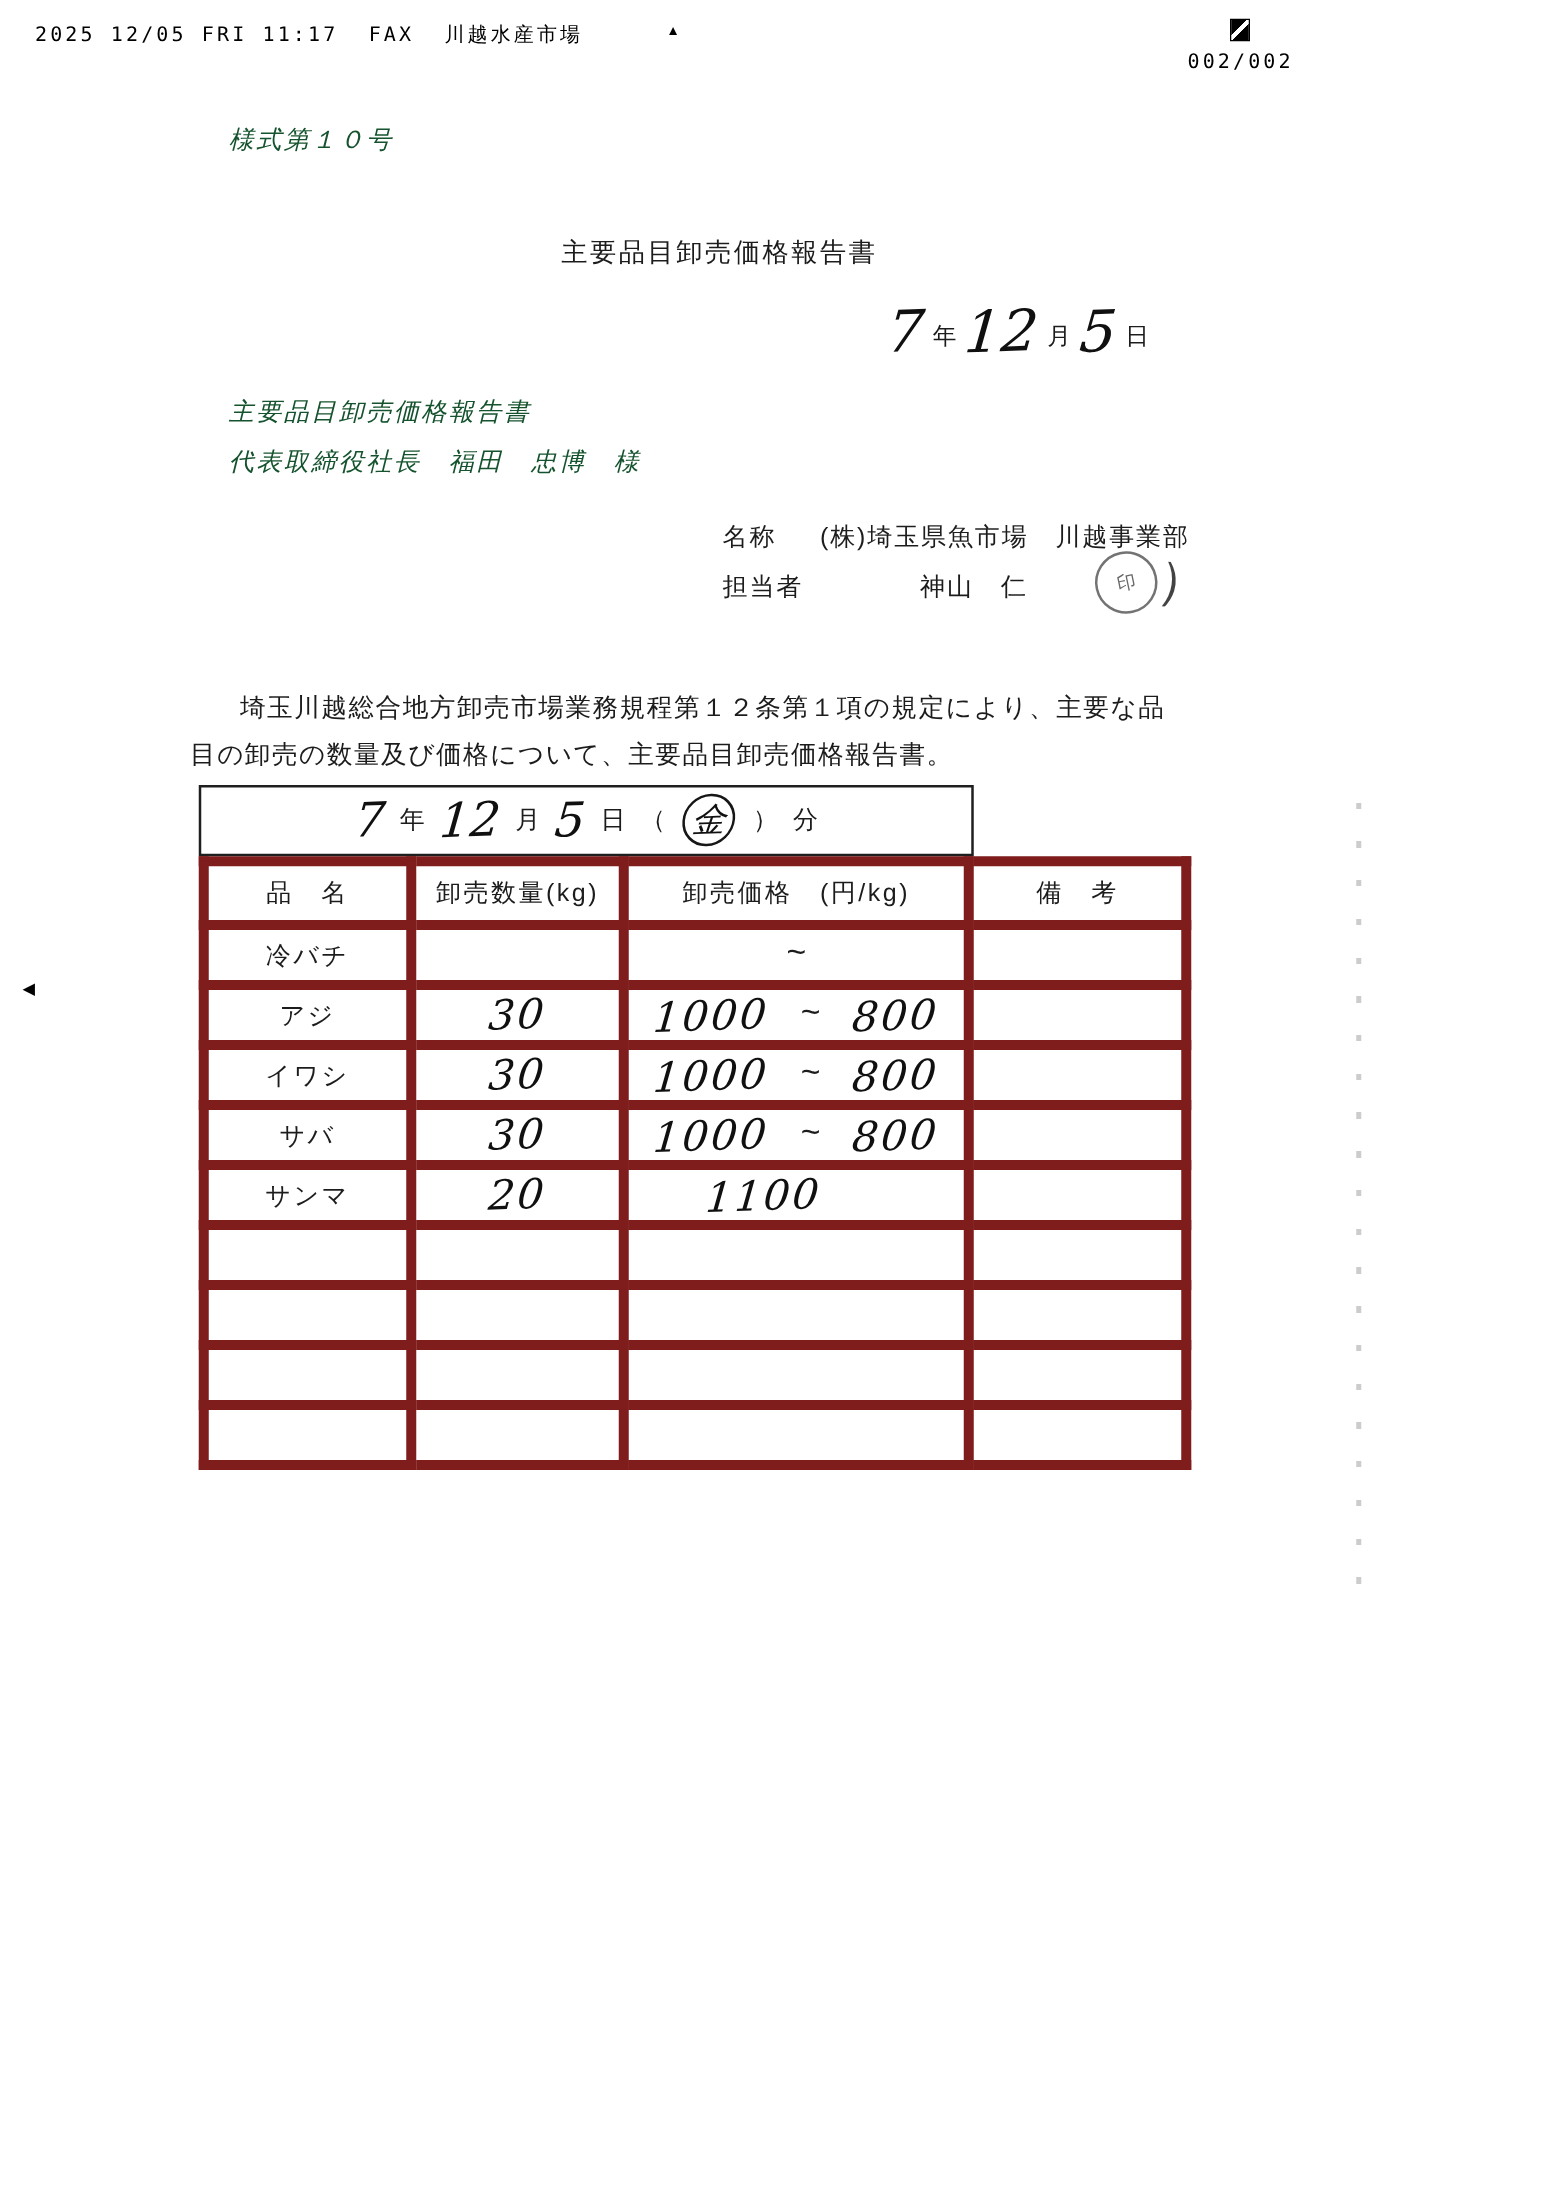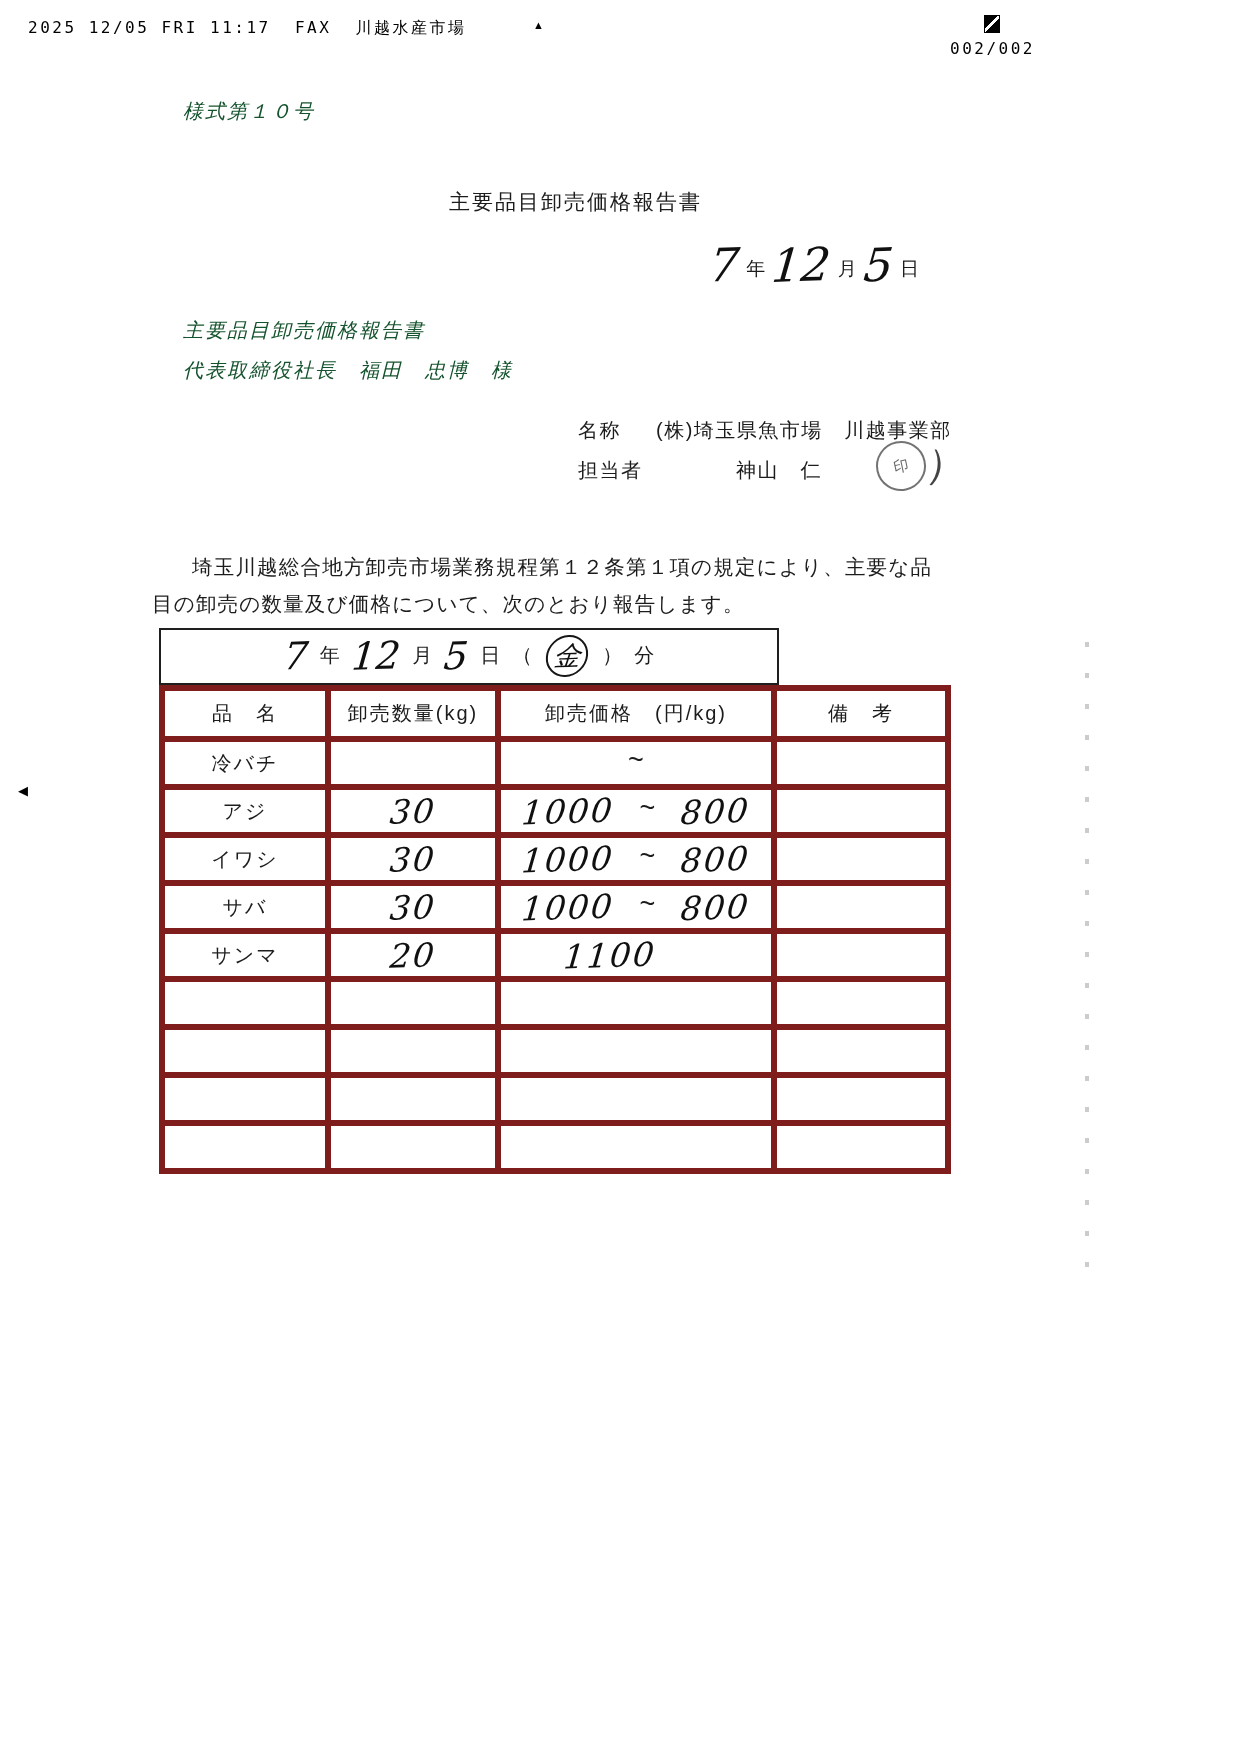--- a/index.html
+++ b/index.html
@@ -62,21 +62,21 @@
     padding-bottom:2px;
   }
   .date-box .lbl { font-size:20px; }
   .circled {
     width:42px; height:42px; border:2.5px solid #161616; border-radius:50%;
     display:inline-flex; align-items:center; justify-content:center;
     font-size:27px; margin:0 2px;
   }
   table.report { border-collapse:collapse; table-layout:fixed; width:786px; position:absolute; top:57px; left:0; }
   table.report th, table.report td {
-    border:6px solid #7f1d1d; text-align:center; vertical-align:middle;
+    border:8px solid #7f1d1d; text-align:center; vertical-align:middle;
     font-weight:normal; overflow:visible;
   }
   table.report th { height:51px; font-size:20px; letter-spacing:2px; }
   table.report td { height:48px; font-size:20px; letter-spacing:2px; }
   .price-wrap { display:flex; align-items:center; justify-content:center; gap:26px; height:100%; }
   .tilde { font-size:27px; display:inline-block; transform:translateY(-3px); color:#1c1c1c; letter-spacing:0; }
 
   
   .scan-marks {
     left:1085px; top:642px; width:4px; height:626px;
@@ -129,21 +129,21 @@
 
 <div class="abs" style="left:876px; top:438px; display:flex; align-items:center;">
   <span class="stamp">
     <span>印</span>
   </span>
   <span class="stamp-paren">）</span>
 </div>
 
 <div class="abs para" style="left:152px; top:548px;">
   <div class="indent">埼玉川越総合地方卸売市場業務規程第１２条第１項の規定により、主要な品</div>
-  <div>目の卸売の数量及び価格について、次のとおり報告します。</div>
+  <div>目の卸売の数量及び価格について、主要品目卸売価格報告書。</div>
 </div>
 
 <div class="abs tbl-wrap">
 
   <div class="date-box">
     <span class="hw hw-lg">7</span>
     <span class="lbl">年</span>
     <span class="hw hw-lg">12</span>
     <span class="lbl">月</span>
     <span class="hw hw-lg">5</span>

